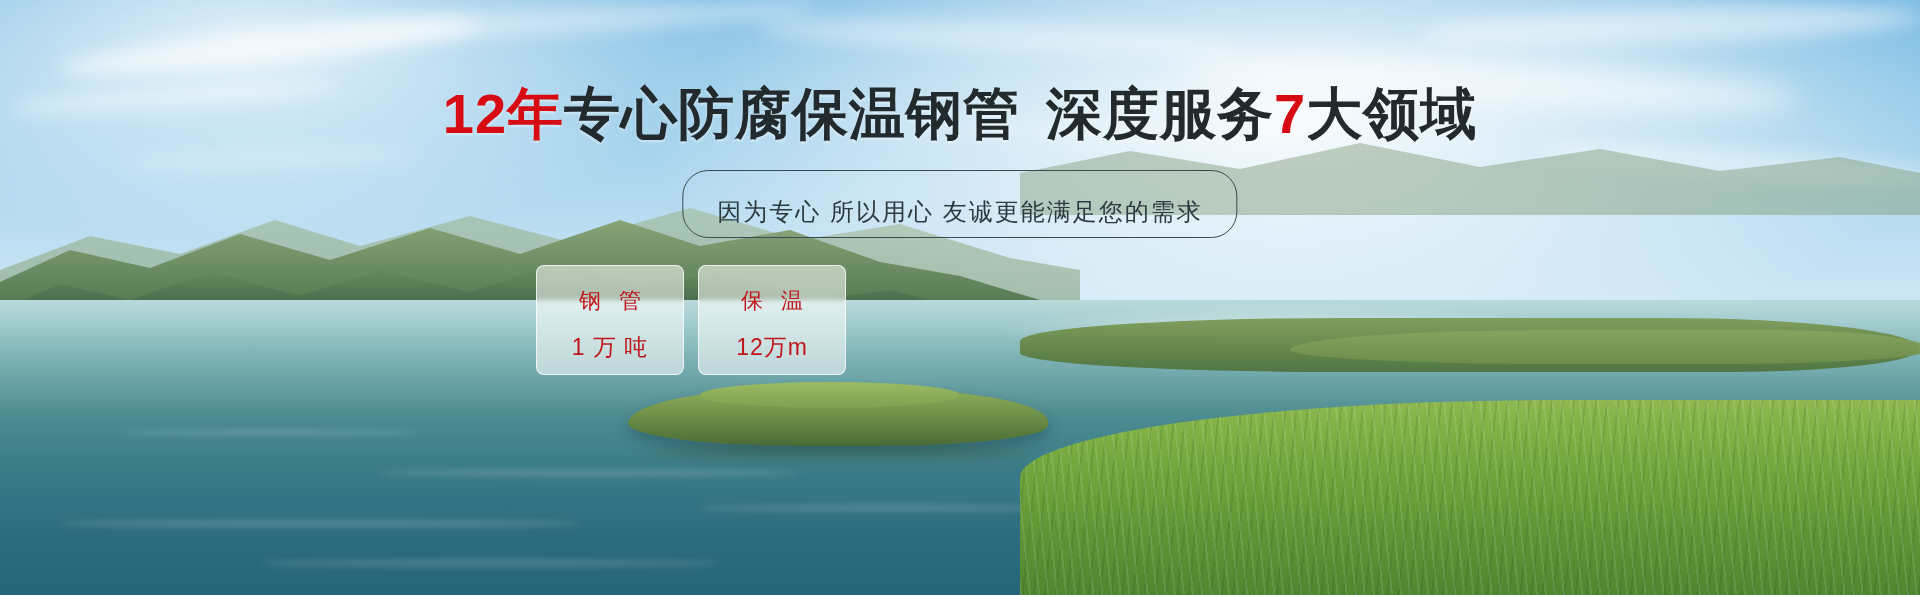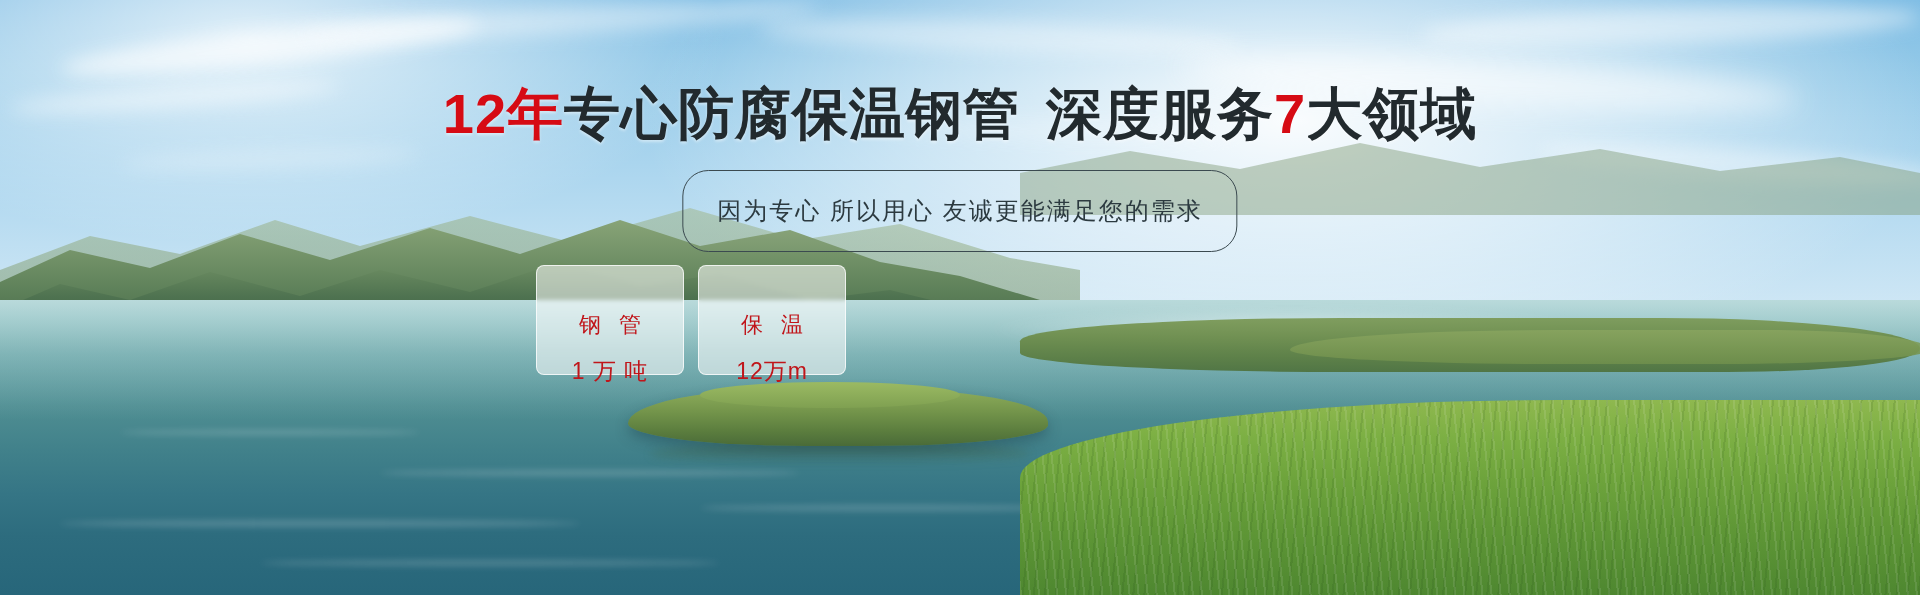--- a/index.html
+++ b/index.html
@@ -124,22 +124,22 @@
     color:#222a2e;
     text-shadow:0 2px 3px rgba(255,255,255,.45);
     white-space:nowrap;
   }
   .headline .red{color:#d60b14;}
   .headline .gap{display:inline-block;width:26px;}
 
   .pill{
     position:absolute;left:50%;top:170px;transform:translateX(-50%);
     height:48px;
-    padding:16px 34px;
-    display:flex;align-items:center;justify-content:center;
+    padding:9px 34px;
+    display:flex;align-items:flex-end;justify-content:center;
     border:1.5px solid #3b4a50;
     border-radius:26px;
     font-size:24px;
     letter-spacing:2px;
     color:#2c3a40;
     white-space:nowrap;
     background:rgba(255,255,255,.04);
   }
 
   
@@ -154,21 +154,20 @@
     border:1px solid rgba(255,255,255,.75);
     backdrop-filter:blur(2px);
     display:flex;flex-direction:column;align-items:center;
     padding-top:20px;
     box-sizing:border-box;
   }
   .card .t{
     font-size:22px;color:#c0151a;letter-spacing:6px;
     font-weight:normal;margin-bottom:16px;
     text-indent:6px;
-    margin-top:24px;
   }
   .card .v{
     font-size:23px;color:#c0151a;letter-spacing:1px;
   }
   .card .v sup{font-size:13px;vertical-align:super;}
 </style>
 </head>
 <body>
 
 <div class="banner">

